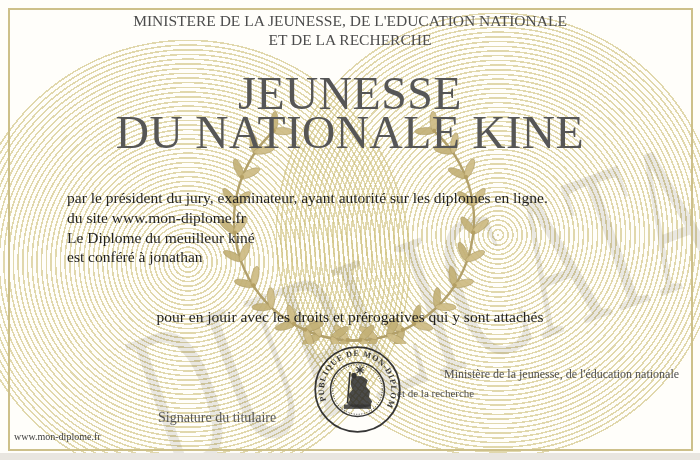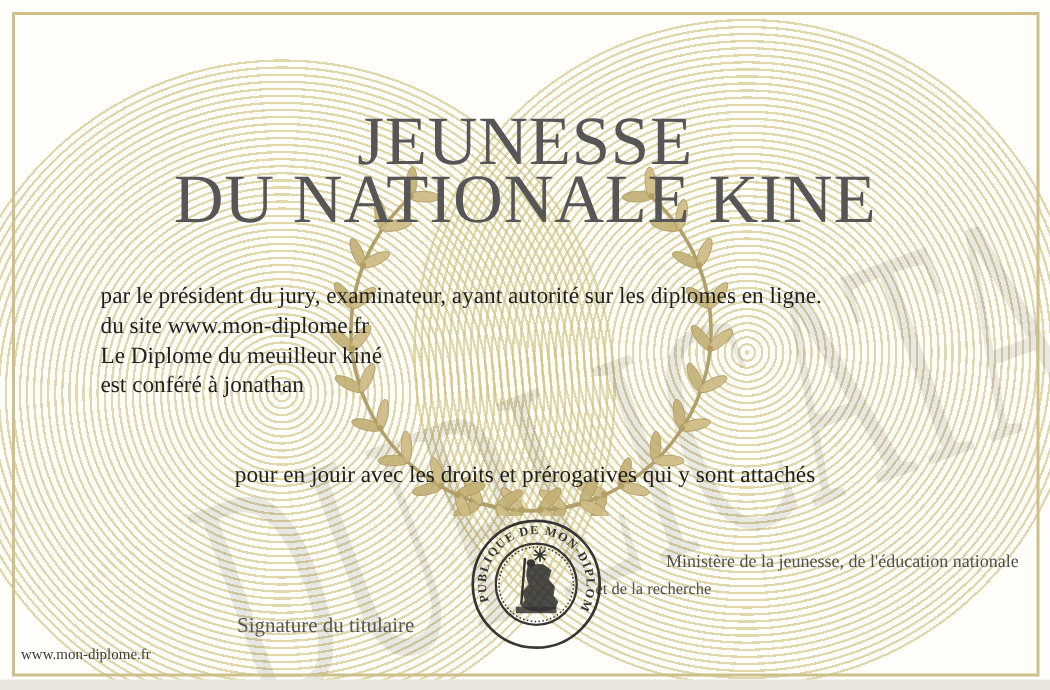--- a/index.html
+++ b/index.html
@@ -123,20 +123,24 @@
       <ellipse rx="10.5" ry="3.6" fill="#c3b076" stroke="#a9965f" stroke-width="0.5" fill-opacity="0.93" transform="translate(248.0,73.0) rotate(-155.0) translate(9,0)"></ellipse>
       <ellipse rx="10.5" ry="3.6" fill="#cdbb84" stroke="#a9965f" stroke-width="0.5" fill-opacity="0.93" transform="translate(248.0,73.0) rotate(-67.0) translate(9,0)"></ellipse>
       <circle cx="248.0" cy="73.0" r="2.1" fill="#b49f63"></circle>
       <ellipse rx="10.5" ry="3.6" fill="#c3b076" stroke="#a9965f" stroke-width="0.5" fill-opacity="0.93" transform="translate(234.9,48.0) rotate(-168.5) translate(9,0)"></ellipse>
       <ellipse rx="10.5" ry="3.6" fill="#cdbb84" stroke="#a9965f" stroke-width="0.5" fill-opacity="0.93" transform="translate(234.9,48.0) rotate(-80.5) translate(9,0)"></ellipse>
       <ellipse rx="10.5" ry="3.6" fill="#c3b076" stroke="#a9965f" stroke-width="0.5" fill-opacity="0.93" transform="translate(216.3,26.8) rotate(-182.0) translate(9,0)"></ellipse>
       <ellipse rx="10.5" ry="3.6" fill="#cdbb84" stroke="#a9965f" stroke-width="0.5" fill-opacity="0.93" transform="translate(216.3,26.8) rotate(-94.0) translate(9,0)"></ellipse>
       <circle cx="216.3" cy="26.8" r="2.1" fill="#b49f63"></circle>
     </svg>
 
+  <div class="txt header">
+    <div>MINISTERE DE LA JEUNESSE, DE L'EDUCATION NATIONALE</div>
+    <div>ET DE LA RECHERCHE</div>
+  </div>
 
   <div class="txt title l1">JEUNESSE</div>
   <div class="txt title l2">DU NATIONALE KINE</div>
 
   <div class="txt body-text">
     <span>par le président du jury, examinateur, ayant autorité sur les diplomes en ligne.</span>
     <span>du site www.mon-diplome.fr</span>
     <span>Le Diplome du meuilleur kiné</span>
     <span>est conféré à jonathan</span>
   </div>

